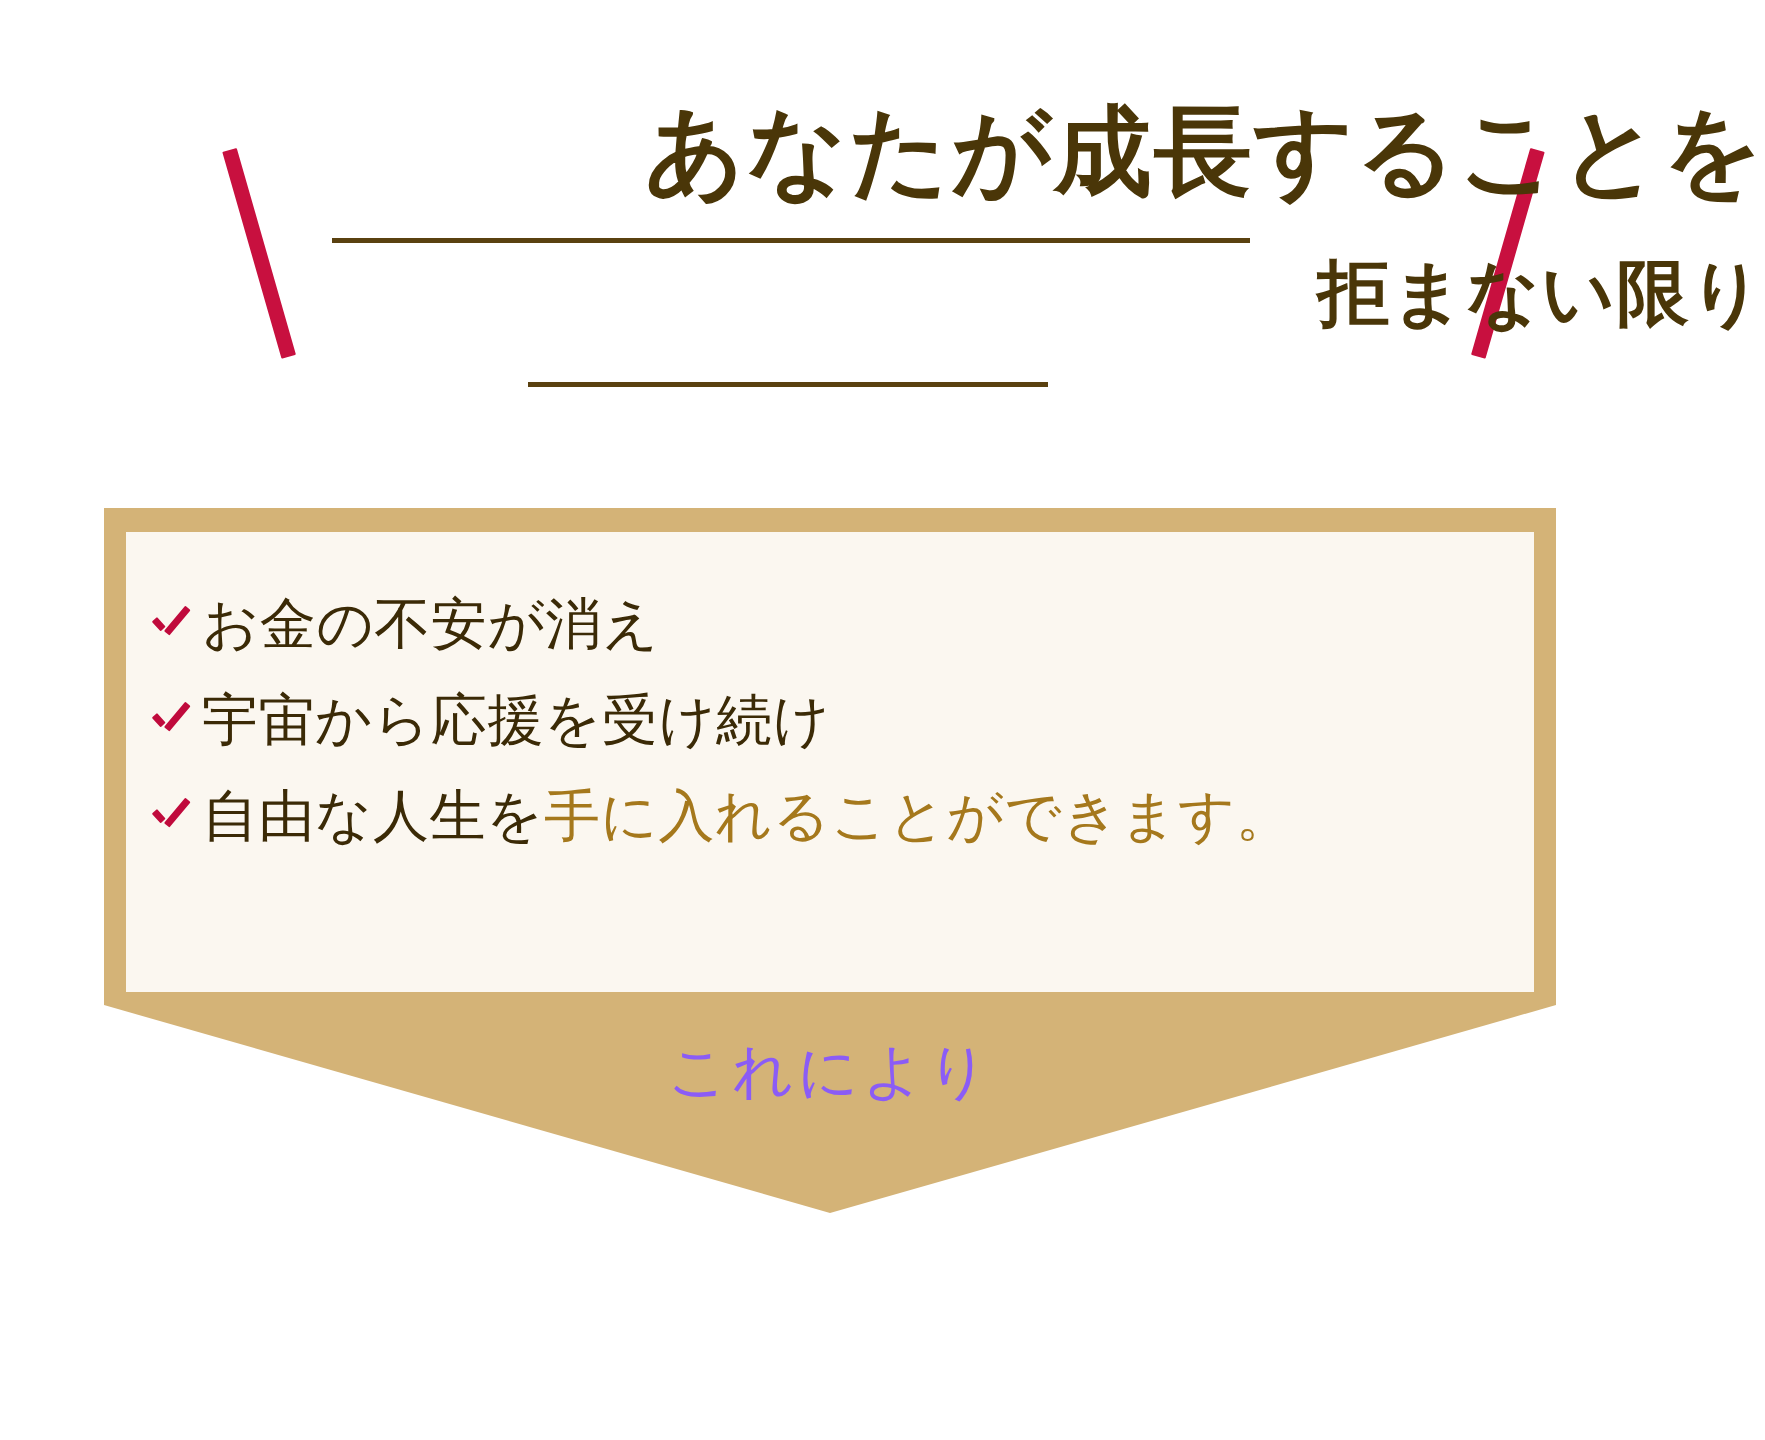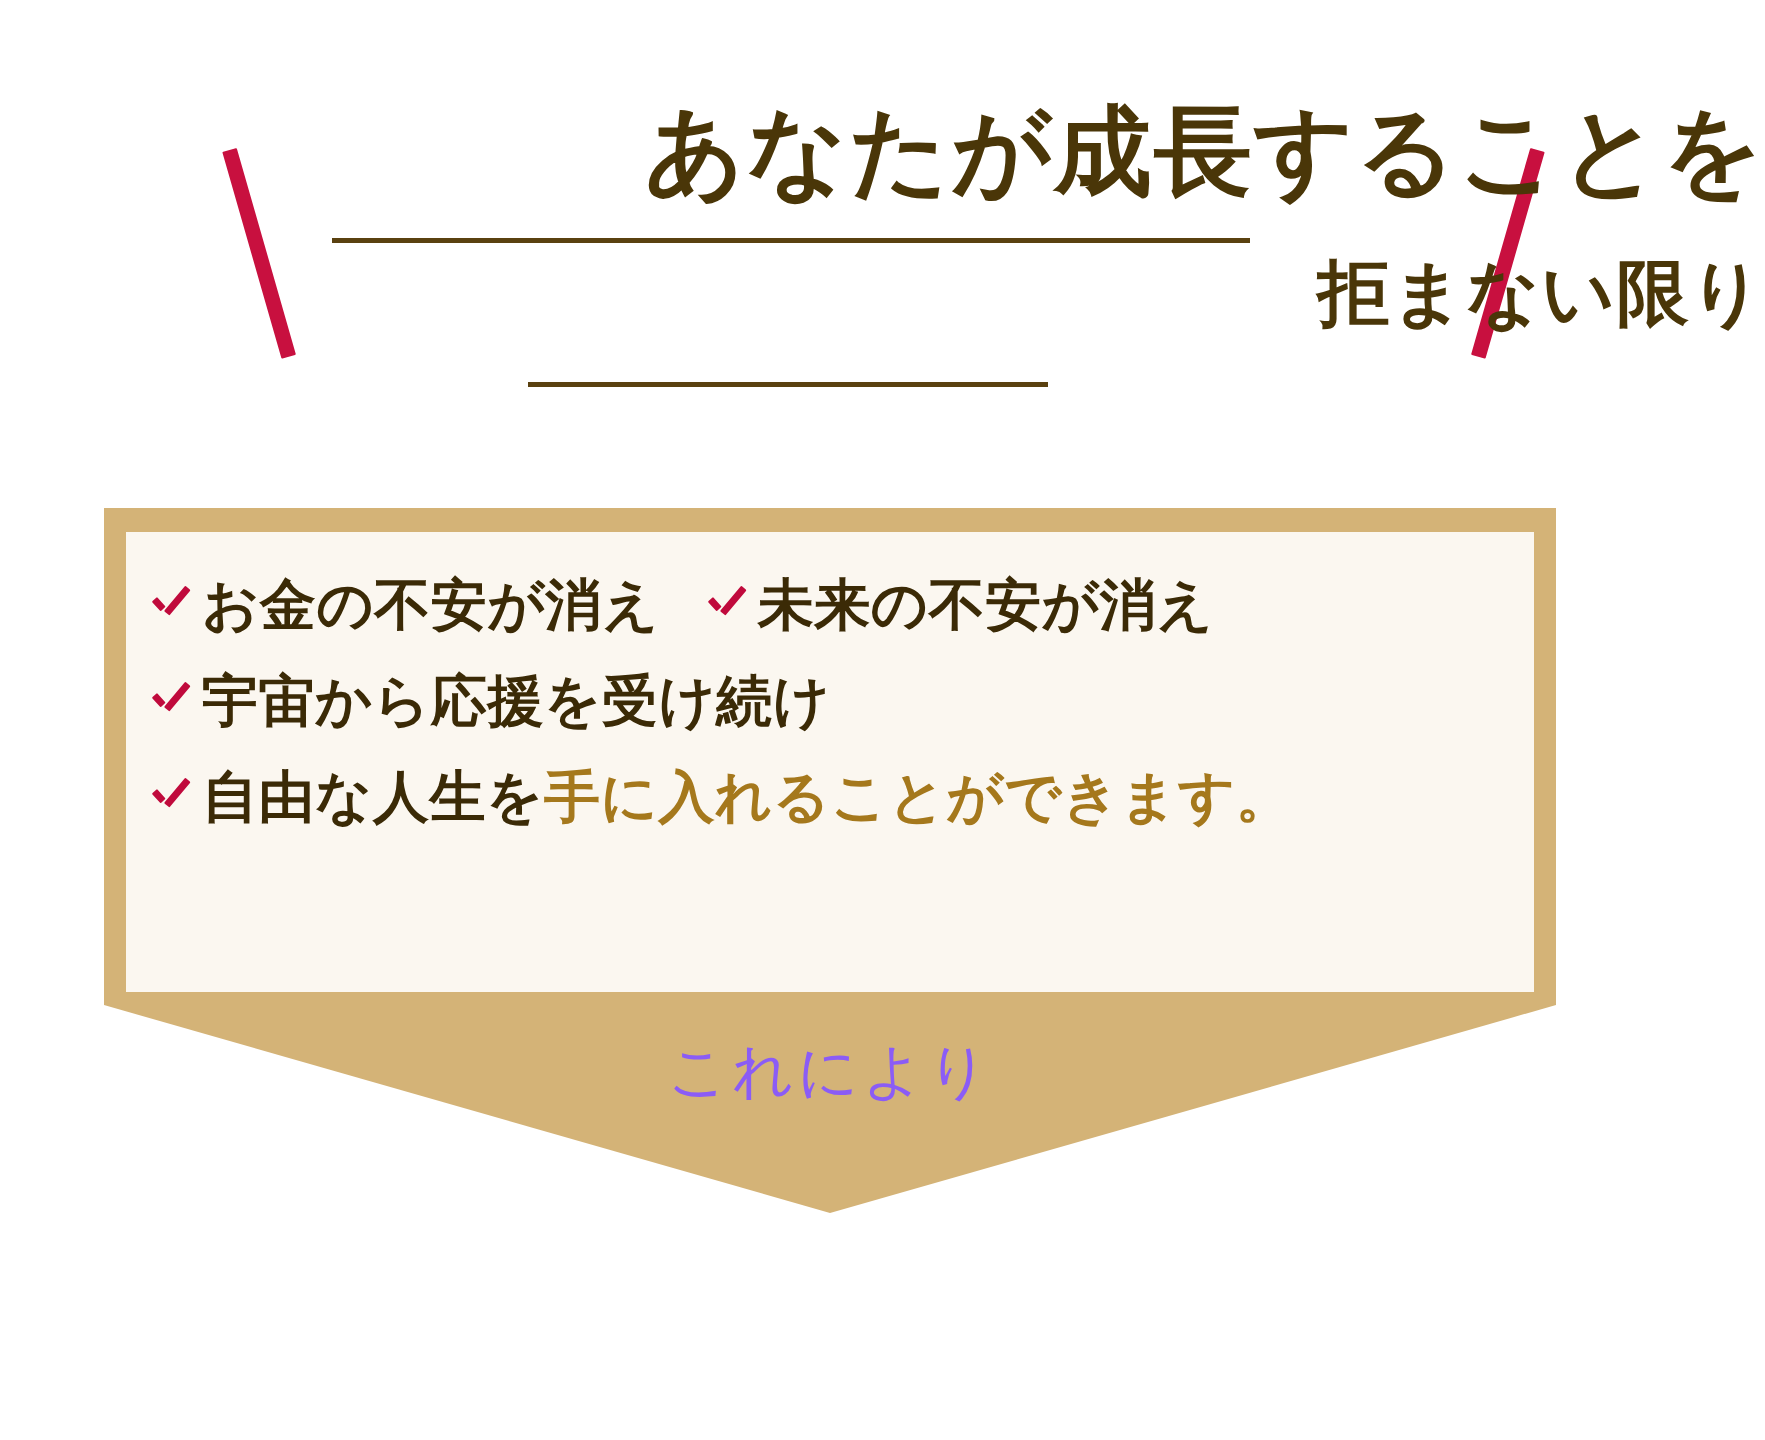--- a/index.html
+++ b/index.html
@@ -115,23 +115,22 @@
 
   
   #benefit-list {
     position: absolute;
     left: 48px;
     top: 68px;
     width: 1330px;
   }
   .benefit-row {
     display: flex;
-    align-items: flex-start;
+    align-items: center;
     height: 96px;
-    font-weight: bold;
   }
   .benefit-item {
     display: flex;
     align-items: center;
     white-space: nowrap;
   }
   .benefit-item + .benefit-item {
     margin-left: 48px;
   }
   .check-icon {
@@ -213,24 +212,20 @@
   <div id="callout-arrow-shape"></div>
 
   <div id="callout-inner-panel"></div>
 
   <div id="benefit-list">
 
     <div class="benefit-row">
       <div class="benefit-item">
         <span class="check-icon"></span>
         <span class="benefit-text">お金の不安が消え</span>
-      </div>
-      <div class="benefit-item">
-        <span class="check-icon"></span>
-        <span class="benefit-text">未来の不安が消え</span>
       </div>
     </div>
 
 
     <div class="benefit-row">
       <div class="benefit-item">
         <span class="check-icon"></span>
         <span class="benefit-text">宇宙から応援を受け続け</span>
       </div>
     </div>

